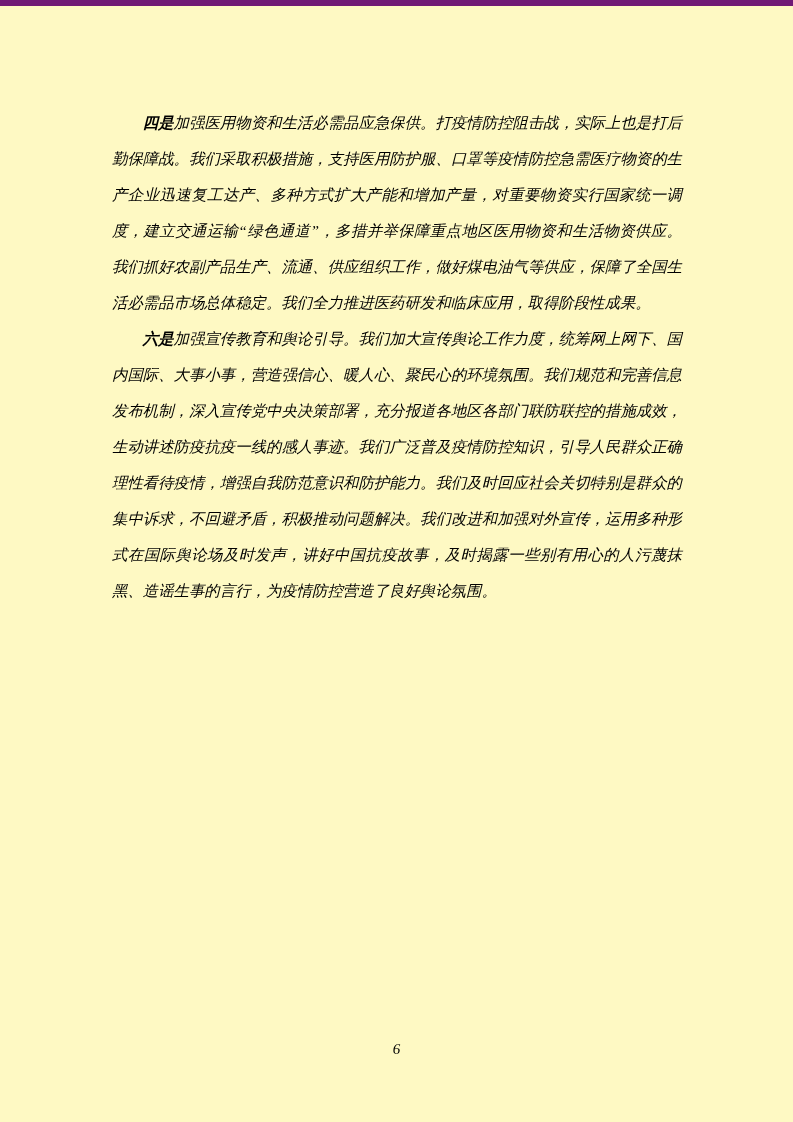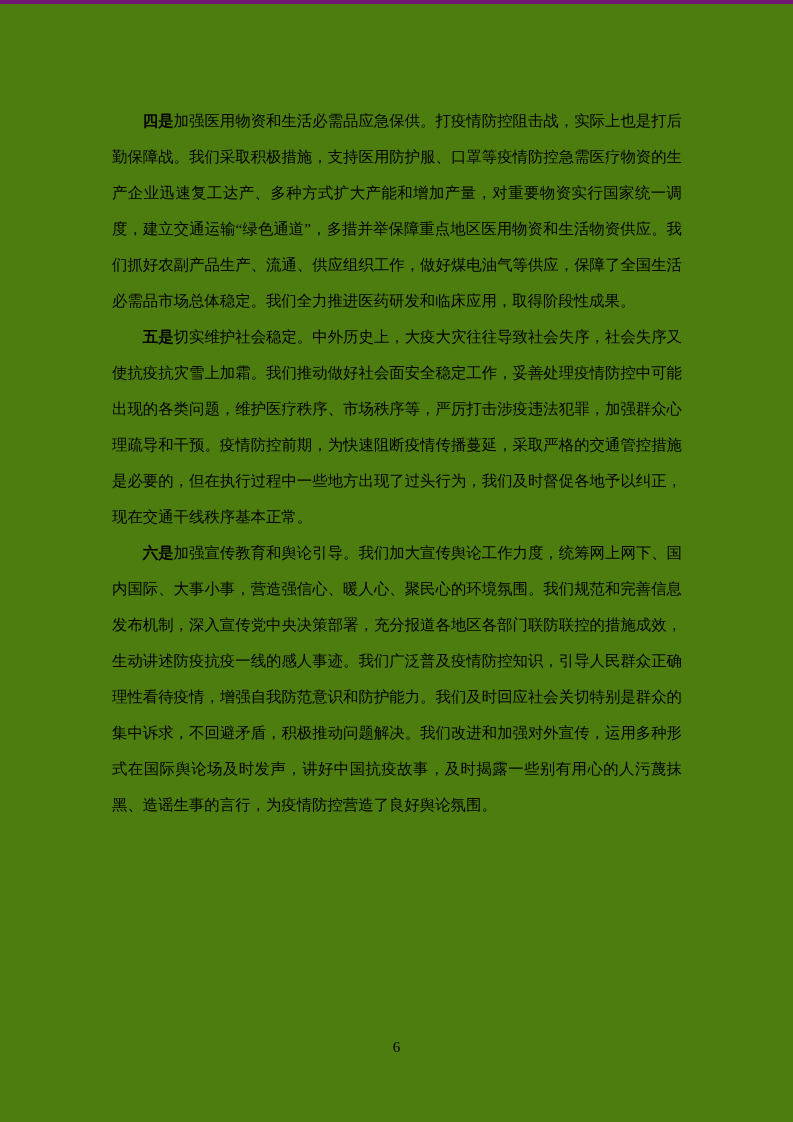--- a/index.html
+++ b/index.html
@@ -4,26 +4,27 @@
 <style>
   html, body {
     margin: 0;
     padding: 0;
     background: #ffffff;
   }
   .page {
     position: relative;
     width: 793px;
     height: 1122px;
-    background: #4d7c0f;
+    background: #fef9c3;
     color: #000000;
     font-family: "Liberation Serif", "DejaVu Serif", serif;
     overflow: hidden;
-    border-top: 4px solid #701a75;
+    border-top: 6px solid #701a75;
     box-sizing: border-box;
+    font-style: italic;
   }
   .content {
     position: absolute;
     left: 112px;
     top: 99px;
     width: 570px;
     font-size: 15.4px;
     line-height: 36px;
     text-align: justify;
   }
@@ -48,21 +49,20 @@
   }
 </style>
 </head>
 <body>
 
 <div class="page">
   <div class="content">
 
     <p class="para"><span class="lead">四是</span><span>加强医用物资和生活必需品应急保供。打疫情防控阻击战，实际上也是打后勤保障战。我们采取积极措施，支持医用防护服、口罩等疫情防控急需医疗物资的生产企业迅速复工达产、多种方式扩大产能和增加产量，对重要物资实行国家统一调度，建立交通运输“绿色通道”，多措并举保障重点地区医用物资和生活物资供应。我们抓好农副产品生产、流通、供应组织工作，做好煤电油气等供应，保障了全国生活必需品市场总体稳定。我们全力推进医药研发和临床应用，取得阶段性成果。</span></p>
 
-    <p class="para"><span class="lead">五是</span><span>切实维护社会稳定。中外历史上，大疫大灾往往导致社会失序，社会失序又使抗疫抗灾雪上加霜。我们推动做好社会面安全稳定工作，妥善处理疫情防控中可能出现的各类问题，维护医疗秩序、市场秩序等，严厉打击涉疫违法犯罪，加强群众心理疏导和干预。疫情防控前期，为快速阻断疫情传播蔓延，采取严格的交通管控措施是必要的，但在执行过程中一些地方出现了过头行为，我们及时督促各地予以纠正，现在交通干线秩序基本正常。</span></p>
 
     <p class="para"><span class="lead">六是</span><span>加强宣传教育和舆论引导。我们加大宣传舆论工作力度，统筹网上网下、国内国际、大事小事，营造强信心、暖人心、聚民心的环境氛围。我们规范和完善信息发布机制，深入宣传党中央决策部署，充分报道各地区各部门联防联控的措施成效，生动讲述防疫抗疫一线的感人事迹。我们广泛普及疫情防控知识，引导人民群众正确理性看待疫情，增强自我防范意识和防护能力。我们及时回应社会关切特别是群众的集中诉求，不回避矛盾，积极推动问题解决。我们改进和加强对外宣传，运用多种形式在国际舆论场及时发声，讲好中国抗疫故事，及时揭露一些别有用心的人污蔑抹黑、造谣生事的言行，为疫情防控营造了良好舆论氛围。</span></p>
 
 
   </div>
 
   <div class="page-footer">6</div>
 </div>
 
 </body></html>

